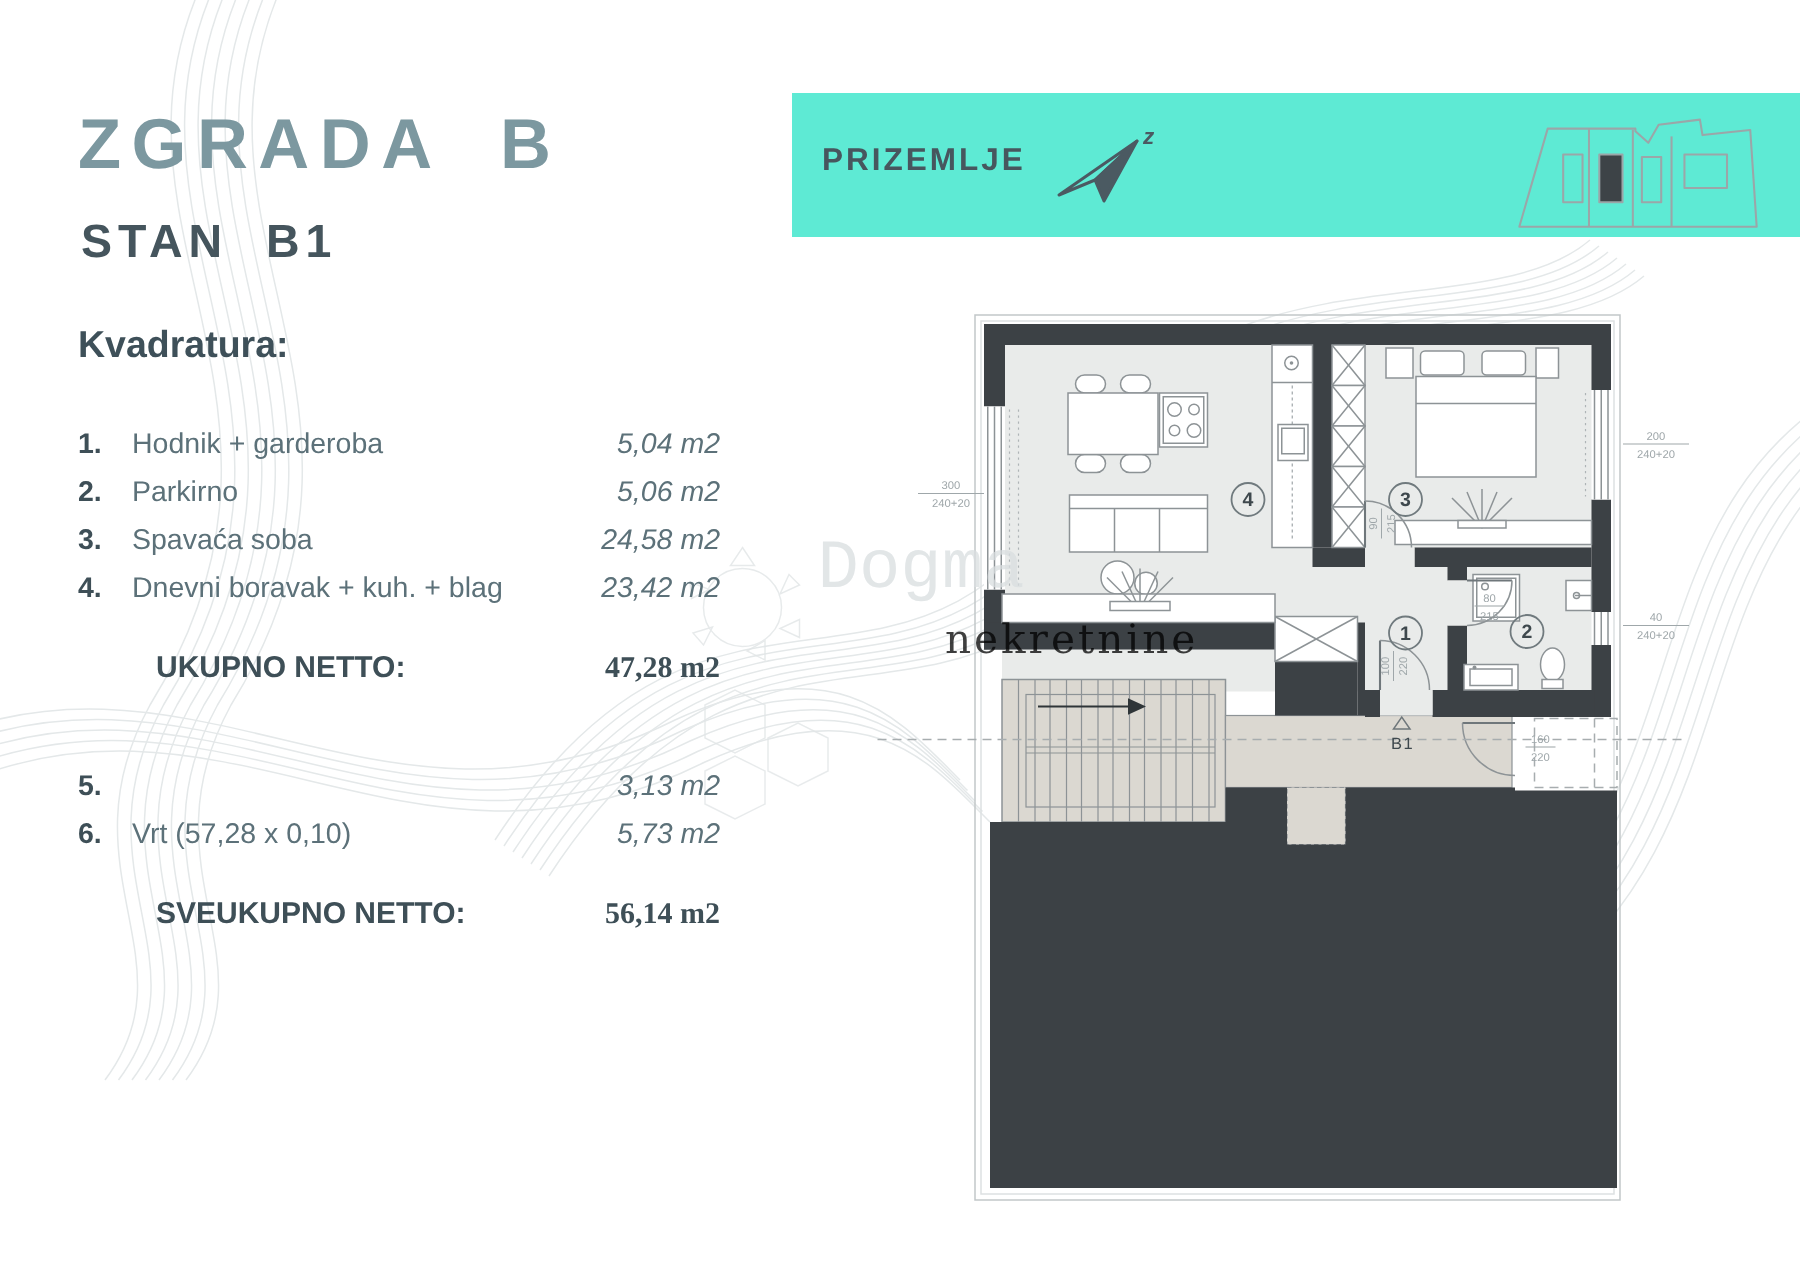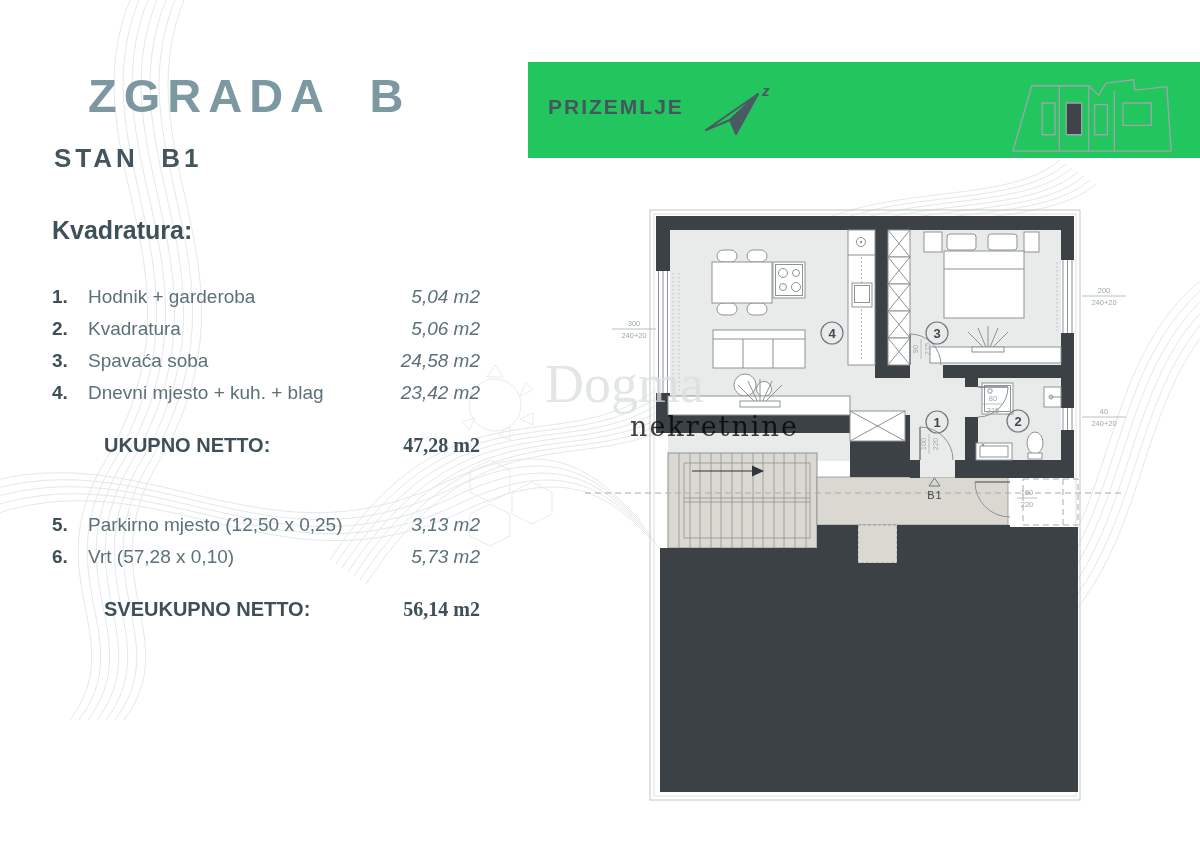--- a/index.html
+++ b/index.html
@@ -3,42 +3,42 @@
 <meta charset="utf-8">
 <style>
   html,body{margin:0;padding:0;}
   body{width:1200px;height:848px;position:relative;background:#ffffff;overflow:hidden;
        font-family:"Liberation Sans",sans-serif;}
   .abs{position:absolute;}
   
   #bg-curves{left:0;top:0;width:1200px;height:848px;z-index:0;}
   
   #building-title{left:52px;top:68px;font-size:47px;font-weight:800;letter-spacing:7px;
-                  color:#7C98A0;white-space:pre;z-index:4;margin-left:36px;}
-  #unit-title{left:54px;top:143px;font-size:26px;font-weight:800;letter-spacing:4px;
+                  color:#7C98A0;white-space:pre;z-index:4;}
+  #unit-title{left:54px;top:143px;font-size:31px;font-weight:800;letter-spacing:4px;
               color:#45555D;white-space:pre;z-index:4;}
-  #banner{left:528px;top:62px;width:672px;height:96px;background:#22c55e;z-index:2;}
+  #banner{left:528px;top:62px;width:672px;height:96px;background:#5eead4;z-index:2;}
   #floor-label{left:20px;top:33px;font-size:21px;font-weight:800;letter-spacing:2px;
                color:#47565E;position:absolute;}
   #north-arrow{position:absolute;left:168px;top:18px;}
   #building-icon{position:absolute;right:14px;top:10px;}
   
   #areas{left:52px;top:210px;width:428px;z-index:4;}
   #areas-heading{position:absolute;left:0;top:6px;font-size:25px;font-weight:800;color:#3E5059;}
   .arow{position:absolute;left:0;width:428px;height:32px;font-size:19px;color:#5C7179;}
   .arow .num{position:absolute;left:0;width:30px;font-weight:700;color:#3E4F57;}
   .arow .lbl{position:absolute;left:36px;text-align:center;}
   .arow .val{position:absolute;right:0;text-align:right;font-style:italic;}
   .trow{position:absolute;left:0;width:428px;font-size:20px;font-weight:800;color:#3E4F57;}
   .trow .lbl{position:absolute;left:52px;text-align:right;}
   .trow .val{position:absolute;right:0;font-family:Liberation Serif, serif;}
   
   #watermark{left:440px;top:345px;width:360px;height:220px;z-index:3;pointer-events:none;opacity:.75;}
-  #wm-line1{position:absolute;left:105px;top:8px;font-family:Liberation Serif, serif;
-            font-size:54px;color:#D9DEE0;}
+  #wm-line1{position:absolute;left:105px;top:8px;font-family:Liberation Mono, monospace;
+            font-size:46px;color:#D9DEE0;}
   #wm-line2{position:absolute;left:190px;top:66px;font-family:"DejaVu Serif",serif;
             font-size:27px;color:#000000;letter-spacing:2px;}
   
   #plan{left:580px;top:195px;width:620px;height:648px;z-index:2;}
   text{font-family:"Liberation Sans",sans-serif;}
   .dim{font-size:7.5px;fill:#9FA7AA;}
   .roomnum{font-size:13px;font-weight:700;fill:#3E484D;}
   .thin{stroke:#8D9396;stroke-width:1;fill:none;}
   .furn{stroke:#8D9396;stroke-width:1;fill:#ffffff;}
   .wallfill{fill:#3C4145;}
@@ -116,40 +116,39 @@
 
 <div id="areas" class="abs">
   <div id="areas-heading">Kvadratura:</div>
   <div class="arow" style="top:76px">
     <span class="num">1.</span>
     <span class="lbl">Hodnik + garderoba</span>
     <span class="val">5,04 m2</span>
   </div>
   <div class="arow" style="top:108px">
     <span class="num">2.</span>
-    <span class="lbl">Kvadratura</span>
+    <span class="lbl">Parkirno</span>
     <span class="val">5,06 m2</span>
   </div>
   <div class="arow" style="top:140px">
     <span class="num">3.</span>
     <span class="lbl">Spavaća soba</span>
     <span class="val">24,58 m2</span>
   </div>
   <div class="arow" style="top:172px">
     <span class="num">4.</span>
-    <span class="lbl">Dnevni mjesto + kuh. + blag</span>
+    <span class="lbl">Dnevni boravak + kuh. + blag</span>
     <span class="val">23,42 m2</span>
   </div>
   <div class="trow" style="top:224px">
     <span class="lbl">UKUPNO NETTO:</span>
     <span class="val">47,28 m2</span>
   </div>
   <div class="arow" style="top:304px">
     <span class="num">5.</span>
-    <span class="lbl">Parkirno mjesto (12,50 x 0,25)</span>
     <span class="val">3,13 m2</span>
   </div>
   <div class="arow" style="top:336px">
     <span class="num">6.</span>
     <span class="lbl">Vrt (57,28 x 0,10)</span>
     <span class="val">5,73 m2</span>
   </div>
   <div class="trow" style="top:388px">
     <span class="lbl">SVEUKUPNO NETTO:</span>
     <span class="val">56,14 m2</span>

